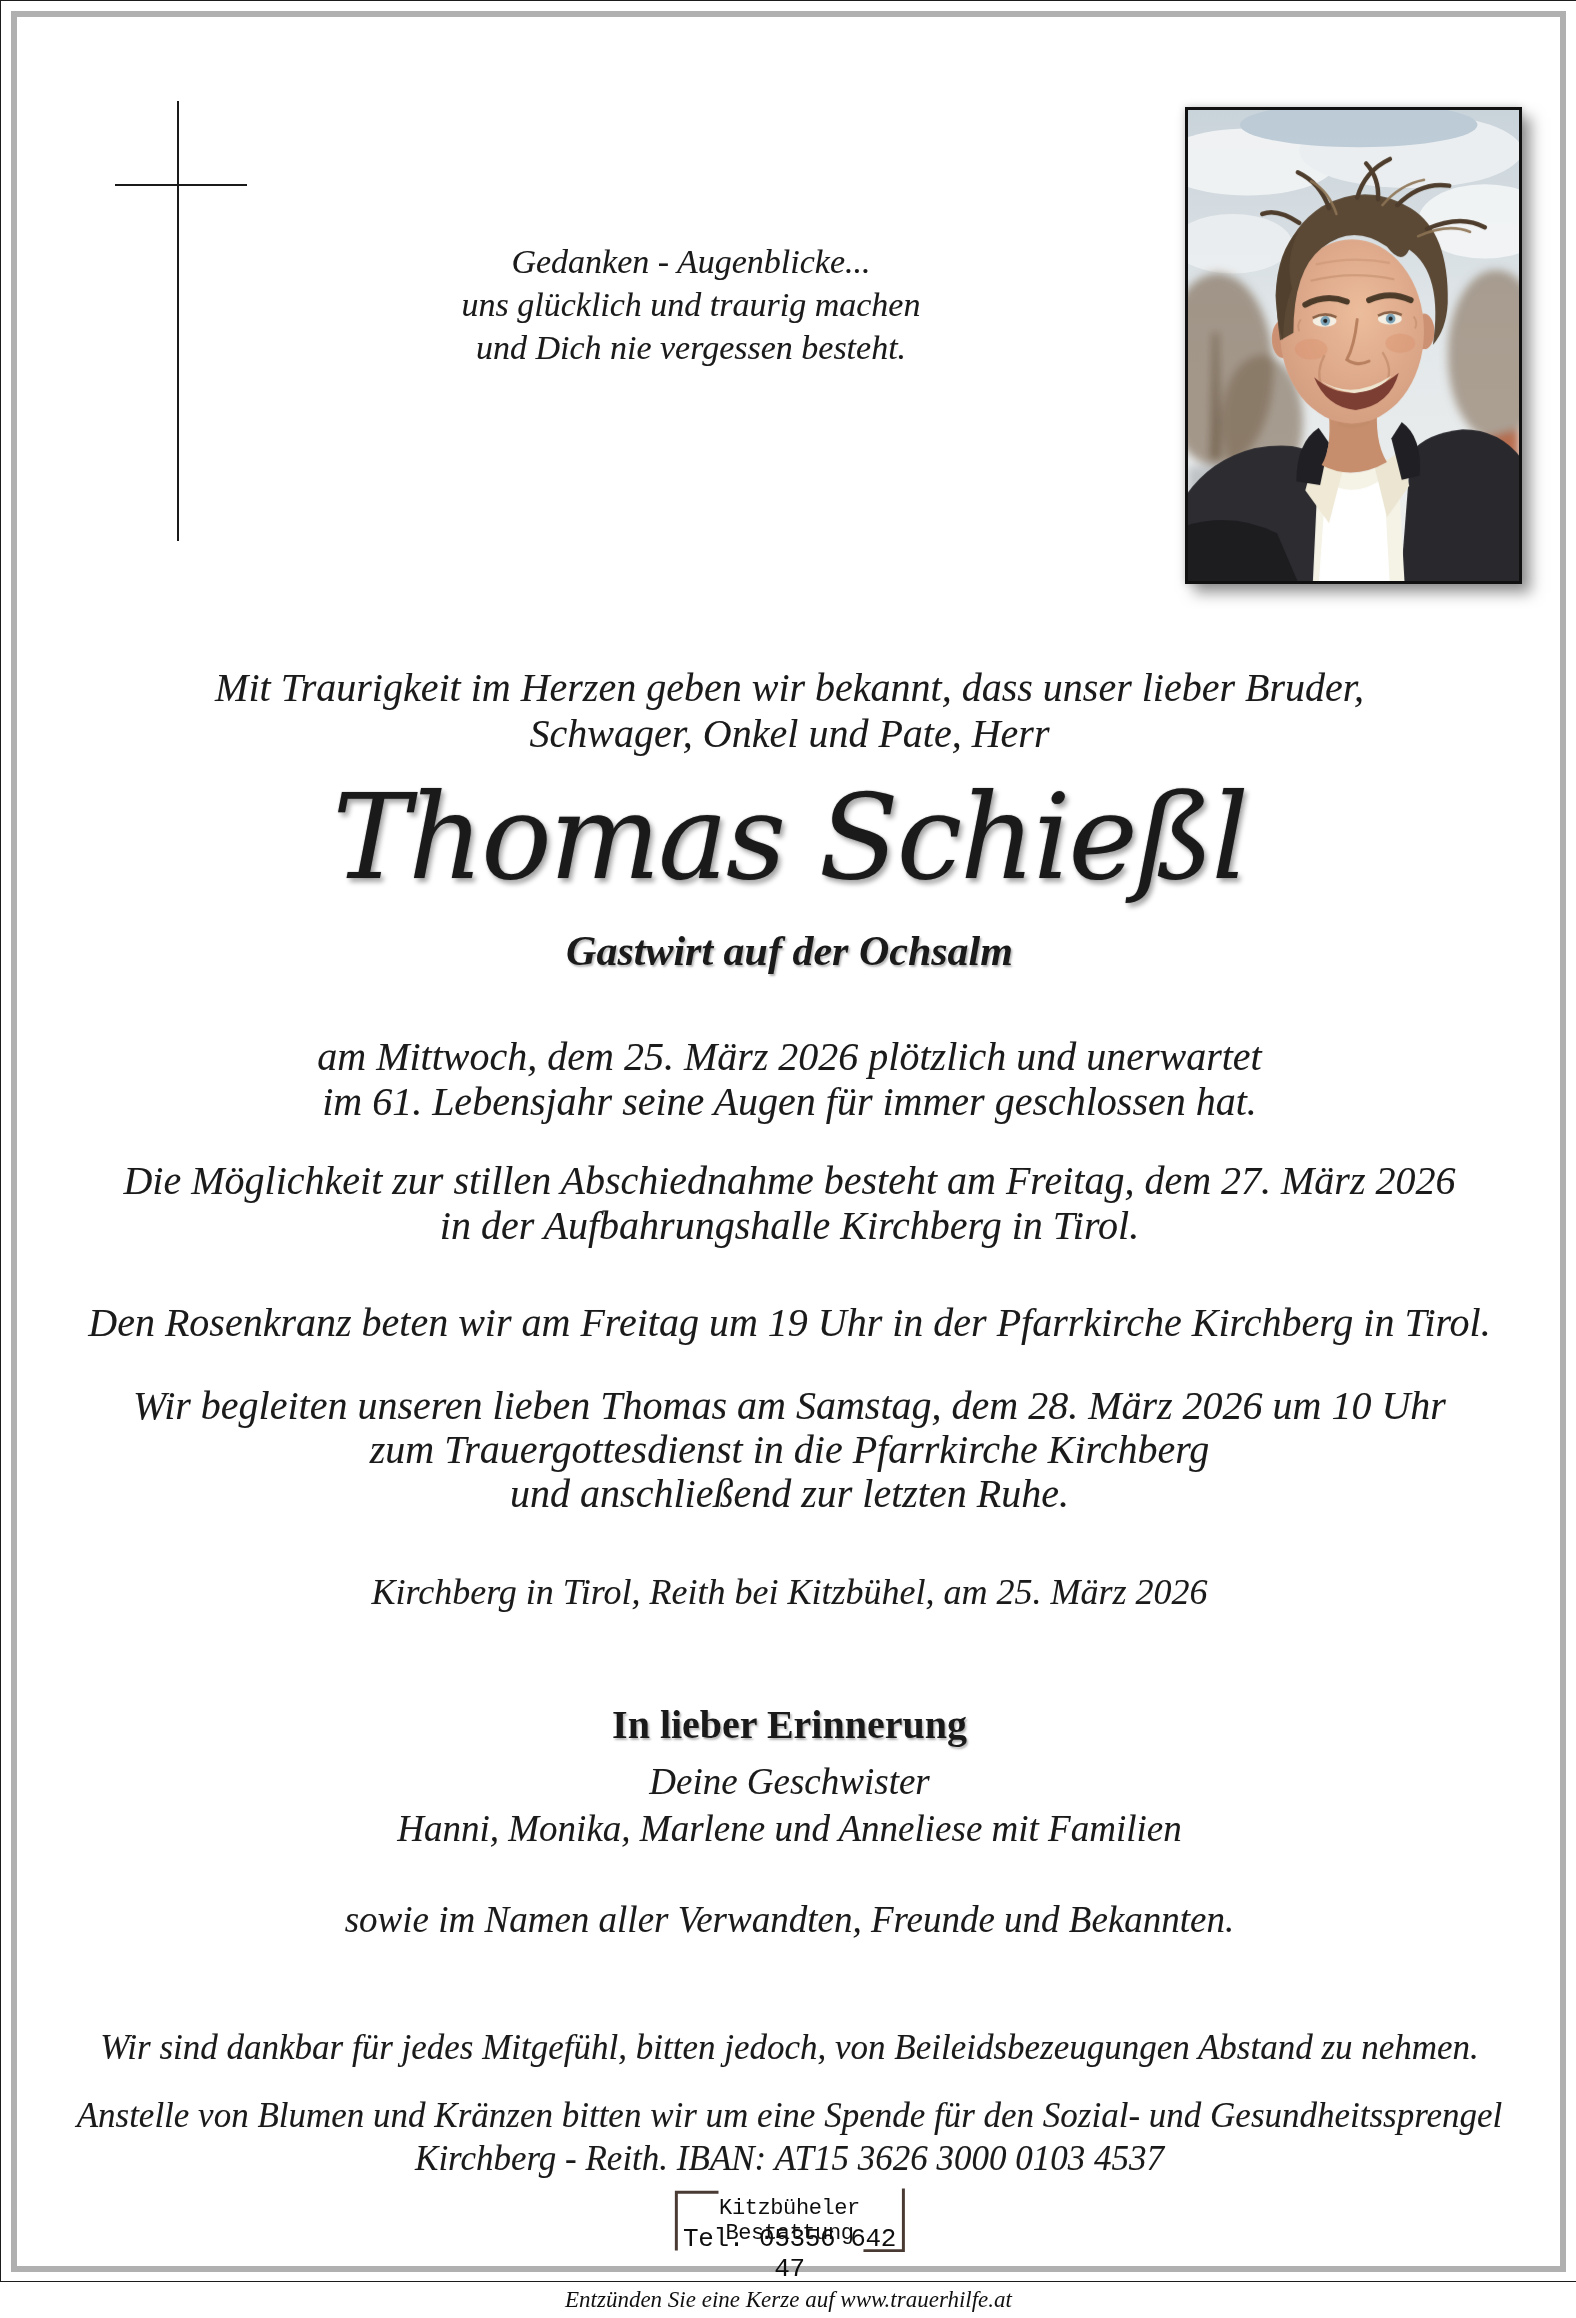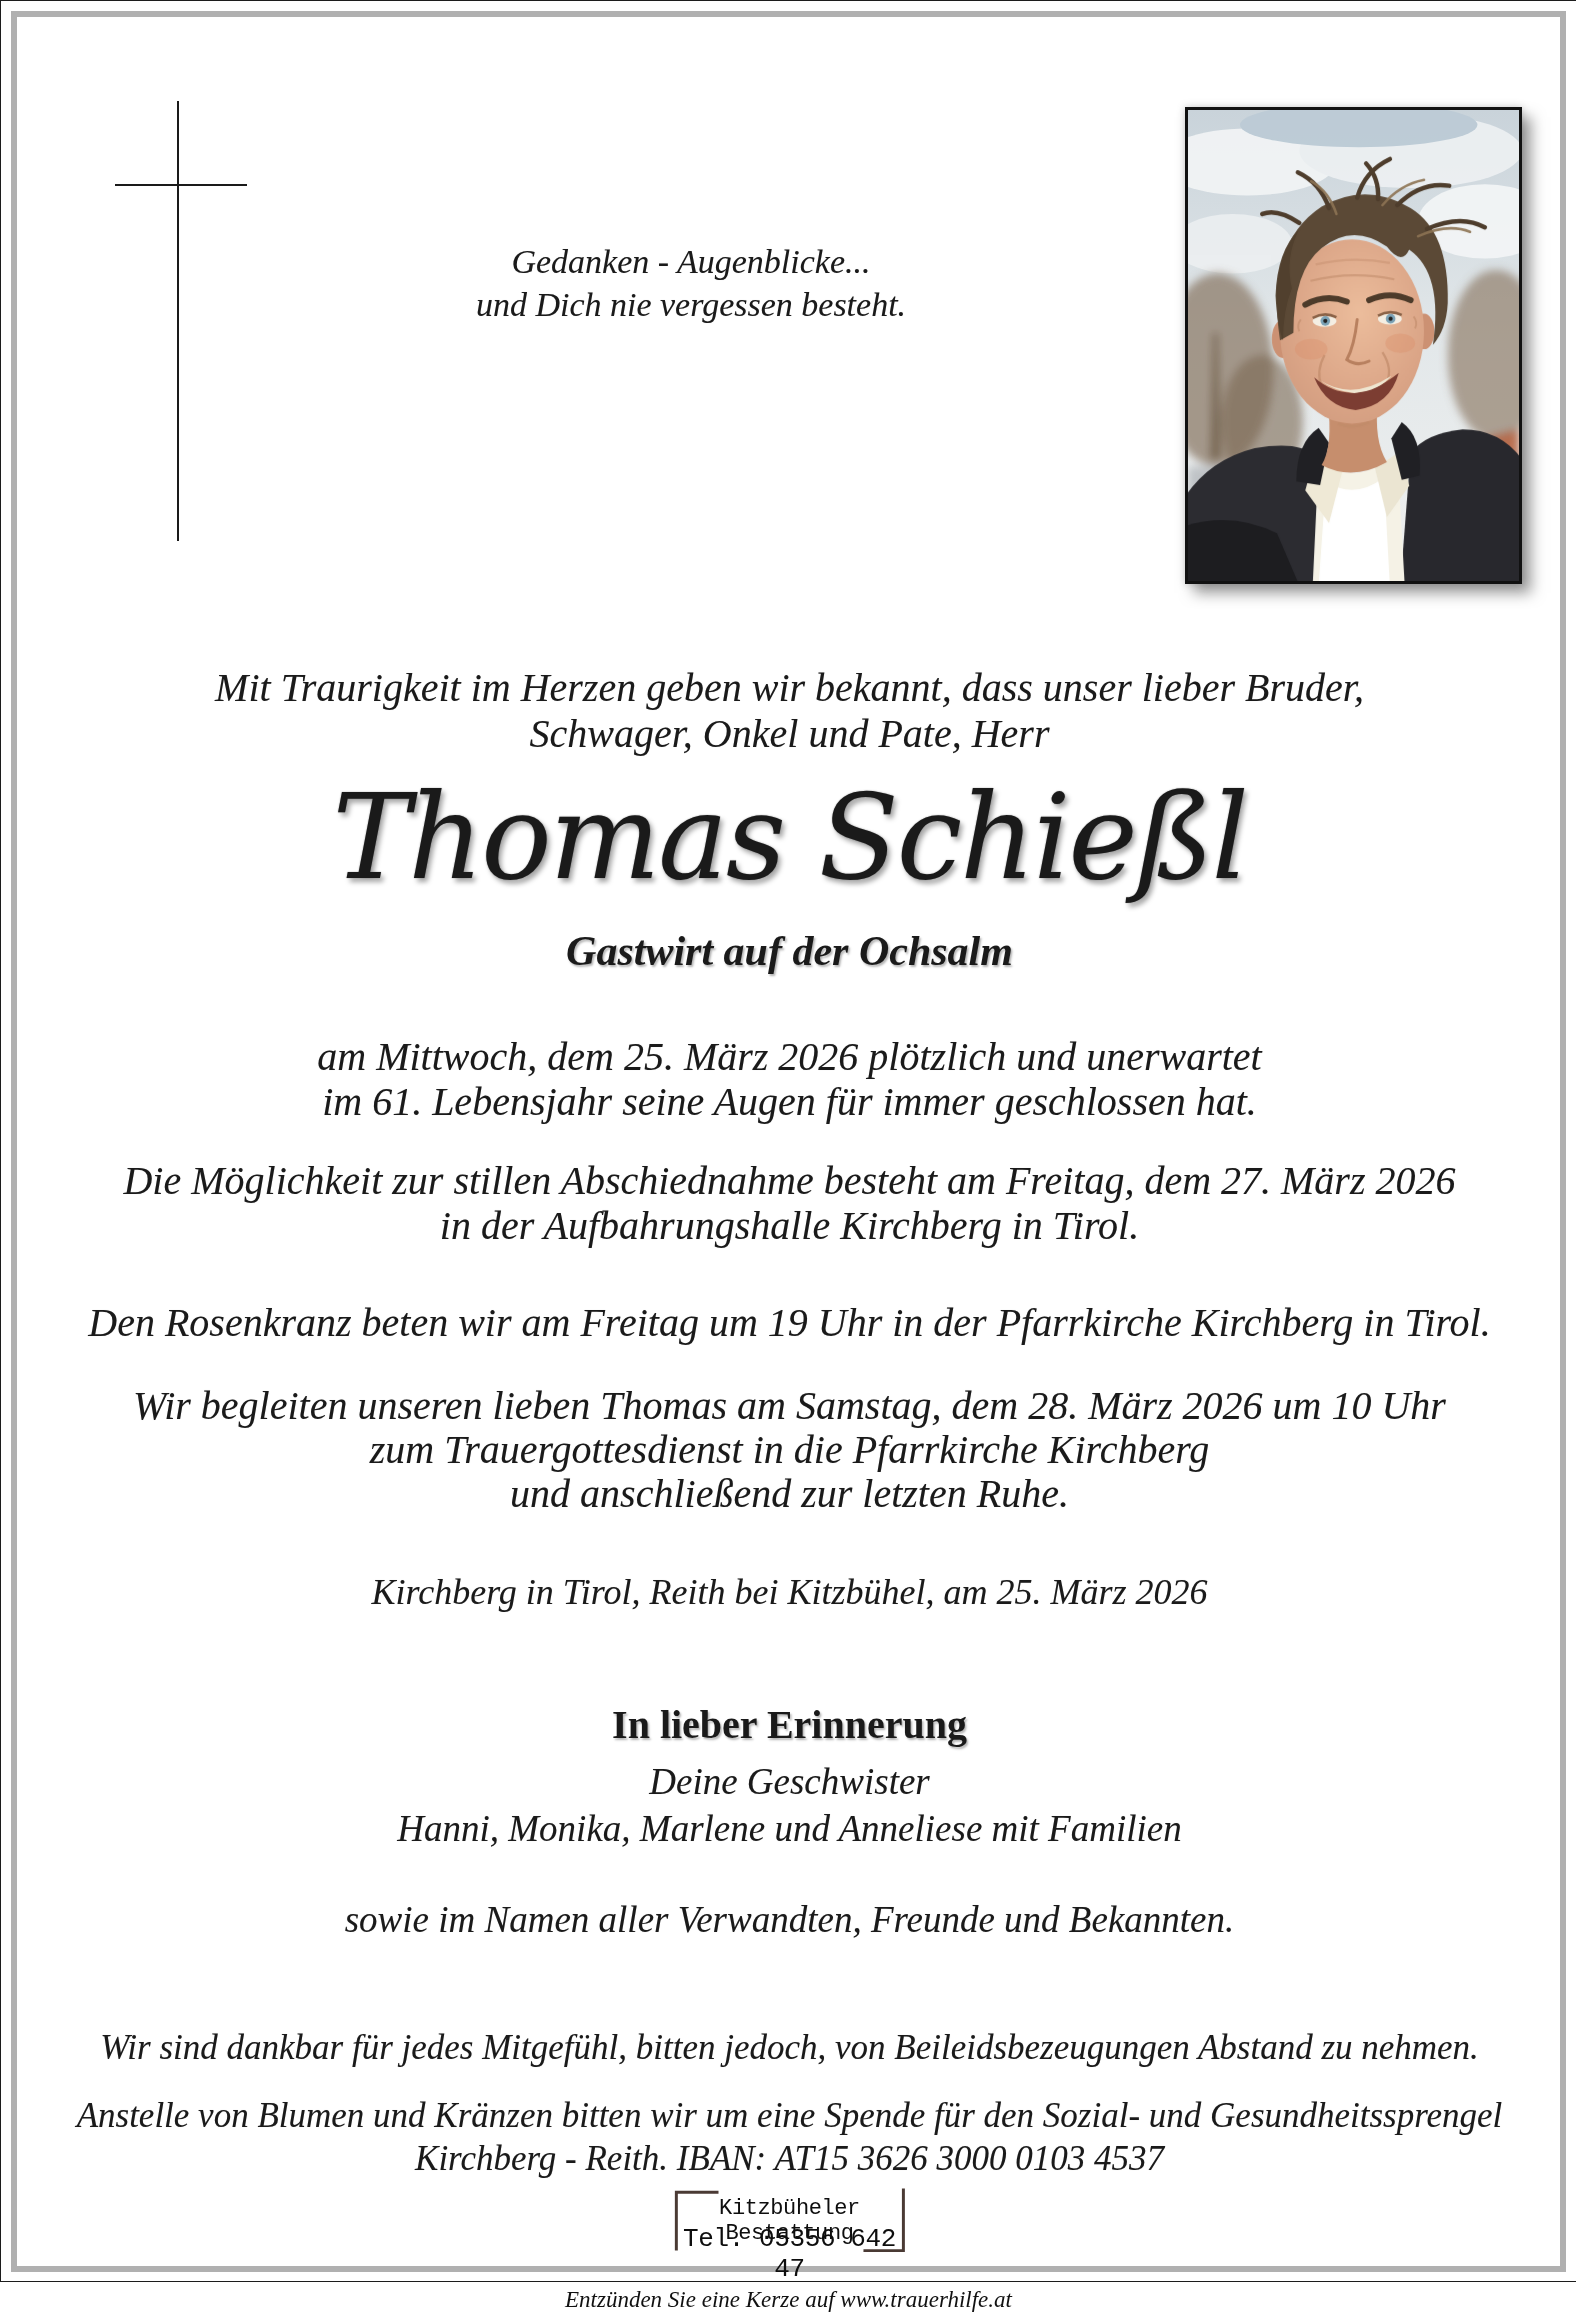--- a/index.html
+++ b/index.html
@@ -72,20 +72,21 @@
   <div class="card">
     <div class="gray-frame"></div>
 
     <div>
       <span class="cross-v"></span>
       <span class="cross-h"></span>
     </div>
 
     <div class="poem">
       <div>Gedanken - Augenblicke...</div>
+      <div>uns glücklich und traurig machen</div>
       <div>und Dich nie vergessen besteht.</div>
     </div>
 
     <figure class="photo">
       <svg viewBox="0 0 446 634" preserveAspectRatio="none">
         <defs>
           <linearGradient id="sky" x1="0" y1="0" x2="0" y2="1">
             <stop offset="0" stop-color="#c9d3da"></stop>
             <stop offset="0.5" stop-color="#e3e8ea"></stop>
             <stop offset="1" stop-color="#eff0ef"></stop>

